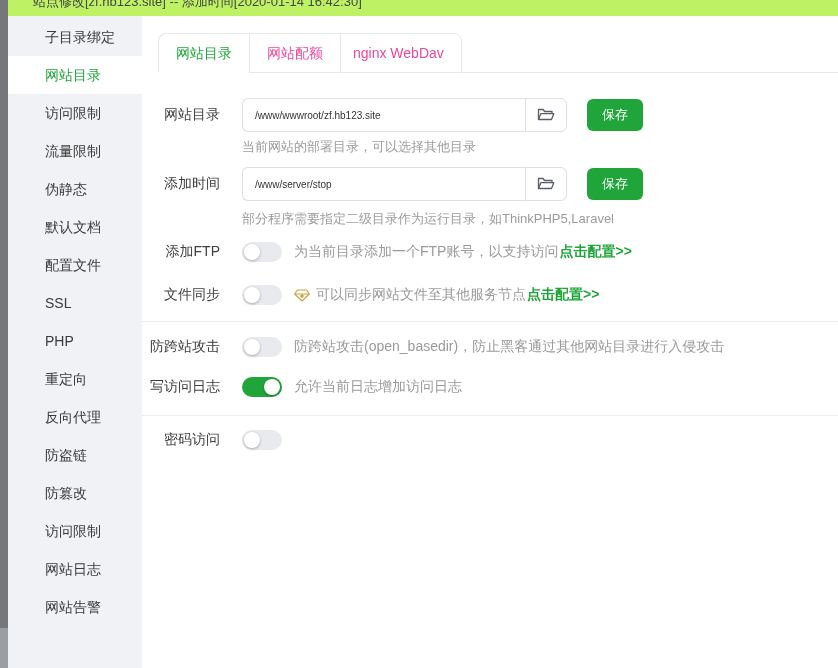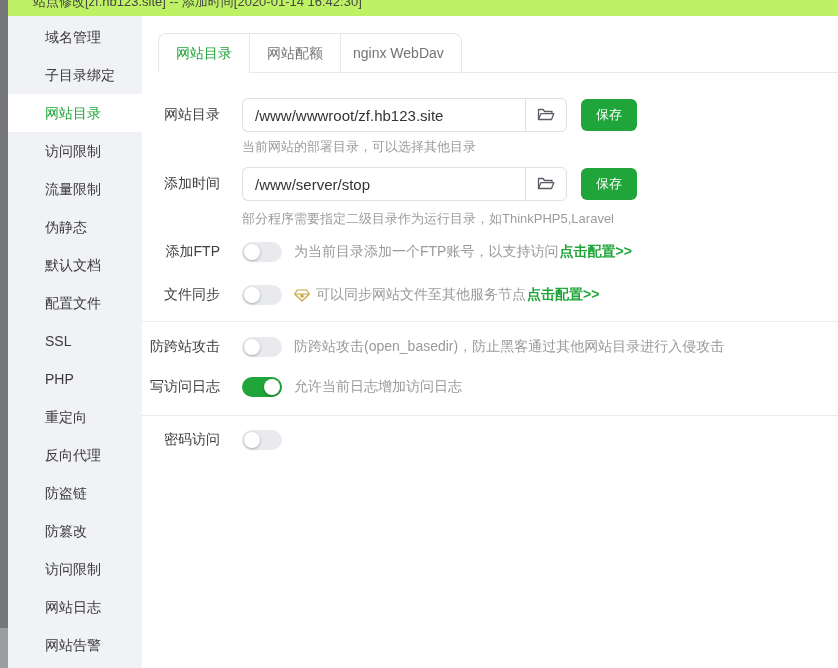--- a/index.html
+++ b/index.html
@@ -13,36 +13,36 @@
   .modal-header{position:absolute;left:0;top:0;right:0;height:16px;background:#bef264;overflow:hidden;}
   .modal-title{position:absolute;left:25px;top:-7px;font-size:13px;color:#454545;white-space:nowrap;}
   
   .sidebar{position:absolute;left:0;top:16px;width:134px;bottom:0;background:#f1f2f5;padding-top:2px;box-sizing:border-box;}
   .side-item{height:38px;line-height:38px;padding-left:37px;font-size:14px;color:#3a3a3a;cursor:pointer;white-space:nowrap;}
   .side-item.active{background:#fff;color:#20a53a;}
   
   .content{position:absolute;left:134px;top:16px;right:0;bottom:0;background:#fff;}
   .tabbar{position:absolute;left:16px;top:17px;display:flex;z-index:2;}
   .tab{height:40px;line-height:38px;padding:0 17px;background:#fff;border:1px solid #e8e8e8;
-       font-size:14px;color:#737373;cursor:pointer;box-sizing:border-box;white-space:nowrap;}
+       font-size:14px;color:#ec4899;cursor:pointer;box-sizing:border-box;white-space:nowrap;}
   .tab + .tab{margin-left:-1px;}
   .tab:first-child{border-top-left-radius:8px;}
   .tab:last-child{border-top-right-radius:8px;padding-left:12px;}
   .tab.active{color:#20a53a;border-bottom-color:#fff;}
   .tab-hairline{position:absolute;top:56px;left:320px;right:0;height:1px;background:#e8e8e8;z-index:1;}
   
   .row{position:absolute;left:0;right:0;display:flex;align-items:center;height:20px;}
   .row.input-row{height:34px;}
   .flabel{width:78px;text-align:right;font-size:14px;color:#404040;flex:none;white-space:nowrap;}
   .igroup{display:flex;margin-left:22px;flex:none;}
   .dir-input{width:283px;height:34px;border:1px solid #dcdfe6;border-right:none;border-radius:6px 0 0 6px;
-             padding:0 12px;font-size:15px;color:#333;outline:none;box-sizing:border-box;background:#fff;}
+             padding:0 12px;font-size:10px;color:#333;outline:none;box-sizing:border-box;background:#fff;}
   .folder-btn{width:42px;height:34px;border:1px solid #dcdfe6;border-radius:0 6px 6px 0;background:#fff;
               display:flex;align-items:center;justify-content:center;cursor:pointer;box-sizing:border-box;padding:0;}
-  .save-btn{margin-left:14px;width:56px;height:32px;border:none;border-radius:6px;background:#20a53a;
+  .save-btn{margin-left:20px;width:56px;height:32px;border:none;border-radius:6px;background:#20a53a;
             color:#fff;font-size:13px;cursor:pointer;flex:none;}
   .helper{position:absolute;left:100px;font-size:13px;color:#9c9c9c;white-space:nowrap;}
   .toggle{width:40px;height:20px;border-radius:10px;background:#e8eaee;margin-left:22px;position:relative;flex:none;cursor:pointer;}
   .toggle .knob{position:absolute;top:2px;left:2px;width:16px;height:16px;border-radius:50%;background:#fff;
                 box-shadow:0 1px 3px rgba(0,0,0,.28);}
   .toggle.on{background:#20a53a;}
   .toggle.on .knob{left:22px;}
   .desc{margin-left:12px;font-size:14px;color:#9a9a9a;display:flex;align-items:center;white-space:nowrap;}
   .cfg-link{color:#20a53a;font-weight:700;cursor:pointer;text-decoration:none;margin-left:1px;}
   .gem{margin-right:6px;display:inline-flex;align-items:center;}
@@ -53,21 +53,20 @@
 
 <div class="stage">
   <div class="backdrop-strip"></div>
 
   <div class="modal">
     <div class="modal-header">
       <span class="modal-title">站点修改[zf.hb123.site] -- 添加时间[2020-01-14 16:42:30]</span>
     </div>
 
     <aside class="sidebar">
-        <div class="side-item"><span>域名管理</span></div>
         <div class="side-item"><span>子目录绑定</span></div>
         <div class="side-item active"><span>网站目录</span></div>
         <div class="side-item"><span>访问限制</span></div>
         <div class="side-item"><span>流量限制</span></div>
         <div class="side-item"><span>伪静态</span></div>
         <div class="side-item"><span>默认文档</span></div>
         <div class="side-item"><span>配置文件</span></div>
         <div class="side-item"><span>SSL</span></div>
         <div class="side-item"><span>PHP</span></div>
         <div class="side-item"><span>重定向</span></div>

